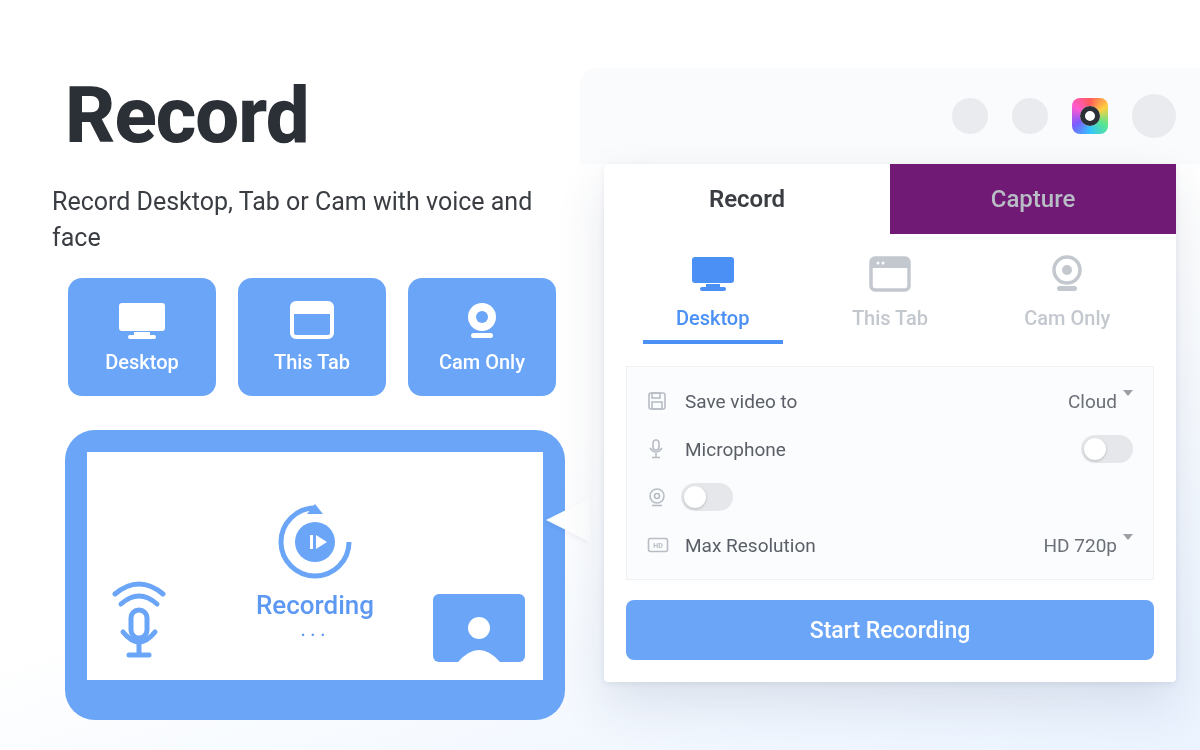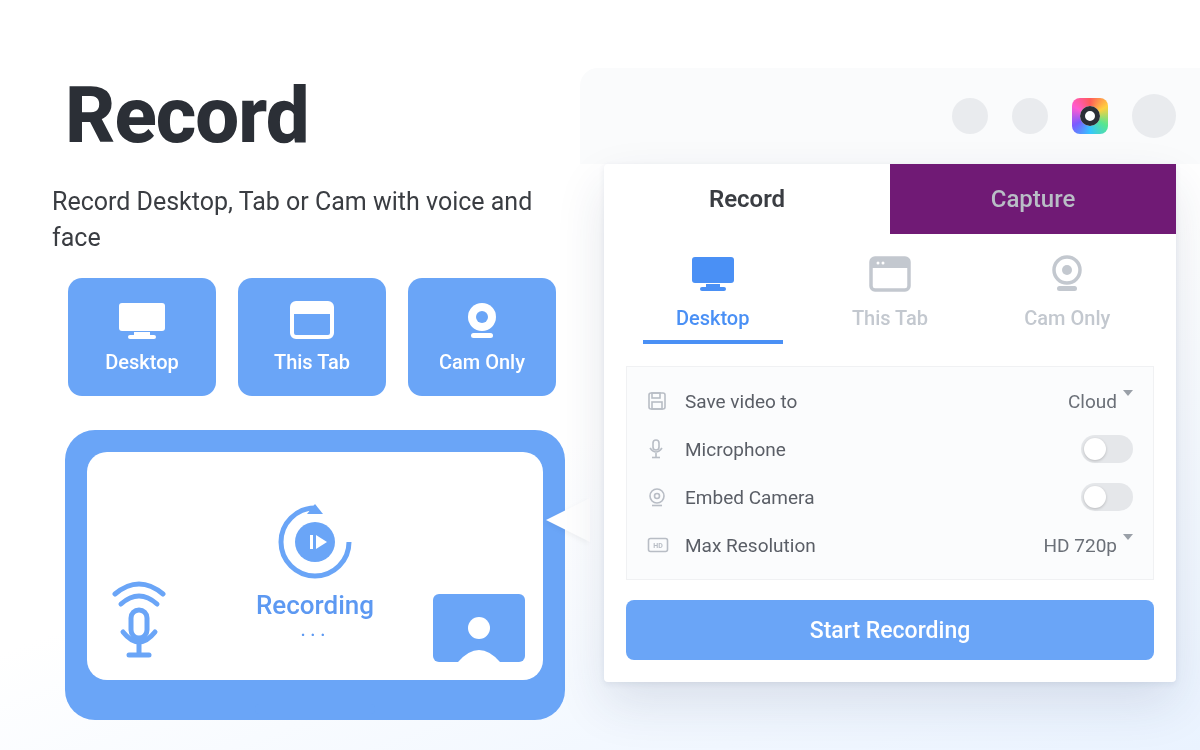--- a/index.html
+++ b/index.html
@@ -12,21 +12,21 @@
   .sub { position:absolute; left:52px; top:184px; font-size:25px; color:#3a3d42; line-height:1.45; max-width:520px; }
 
   
   .modes { position:absolute; left:68px; top:278px; display:flex; gap:22px; }
   .mode-btn { width:148px; height:118px; background:#6aa5f7; border-radius:14px; display:flex; flex-direction:column; align-items:center; justify-content:center; gap:10px; color:#fff; cursor:pointer; }
   .mode-btn .ic { width:52px; height:40px; display:flex; align-items:center; justify-content:center; }
   .mode-btn .lbl { font-size:20px; font-weight:500; }
 
   
   .monitor-wrap { position:absolute; left:65px; top:430px; width:500px; height:290px; background:#6aa5f7; border-radius:30px; padding:22px 22px 40px 22px; }
-  .monitor-screen { width:100%; height:100%; background:#fff; border-radius:20px; position:relative; display:flex; flex-direction:column; align-items:center; justify-content:center; }
+  .monitor-screen { width:100%; height:100%; background:#fff; border-radius:0; position:relative; display:flex; flex-direction:column; align-items:center; justify-content:center; }
   .mic-wave { position:absolute; left:22px; bottom:18px; }
   .rec-center { display:flex; flex-direction:column; align-items:center; gap:6px; }
   .rec-icon-wrap { width:84px; height:84px; position:relative; }
   .rec-label { color:#5d99f2; font-size:26px; font-weight:500; }
   .rec-dots { color:#5d99f2; font-size:22px; letter-spacing:4px; line-height:6px; }
   .cam-thumb { position:absolute; right:18px; bottom:18px; width:92px; height:68px; background:#6aa5f7; border-radius:6px; display:flex; align-items:flex-end; justify-content:center; overflow:hidden; }
   .stand { position:absolute; left:50%; transform:translateX(-50%); bottom:6px; width:120px; height:24px; }
   .stand:before { content:""; position:absolute; left:50%; top:0; transform:translateX(-50%); width:14px; height:12px; background:#6aa5f7; }
   .stand:after { content:""; position:absolute; left:50%; bottom:0; transform:translateX(-50%); width:120px; height:10px; background:#6aa5f7; border-radius:4px; }
 
@@ -216,21 +216,20 @@
       <span class="toggle"></span>
     </div>
     <div class="row">
       <span class="ric">
         <svg width="20" height="20" viewBox="0 0 20 20">
             <circle cx="10" cy="9" r="7" fill="none" stroke="#b8bdc5" stroke-width="1.6"></circle>
             <circle cx="10" cy="9" r="2.5" fill="none" stroke="#b8bdc5" stroke-width="1.6"></circle>
             <line x1="5" y1="18.5" x2="15" y2="18.5" stroke="#b8bdc5" stroke-width="1.6"></line>
           </svg>
       </span>
-      <span class="rlabel">Embed Camera</span>
       <span class="toggle"></span>
     </div>
     <div class="row">
       <span class="ric">
         <svg width="22" height="16" viewBox="0 0 22 16">
             <rect x="1.5" y="1.5" width="19" height="13" rx="2" fill="none" stroke="#b8bdc5" stroke-width="1.6"></rect>
             <text x="11" y="11" text-anchor="middle" font-size="7" fill="#b8bdc5" font-family="Arial" font-weight="bold">HD</text>
           </svg>
       </span>
       <span class="rlabel">Max Resolution</span>

